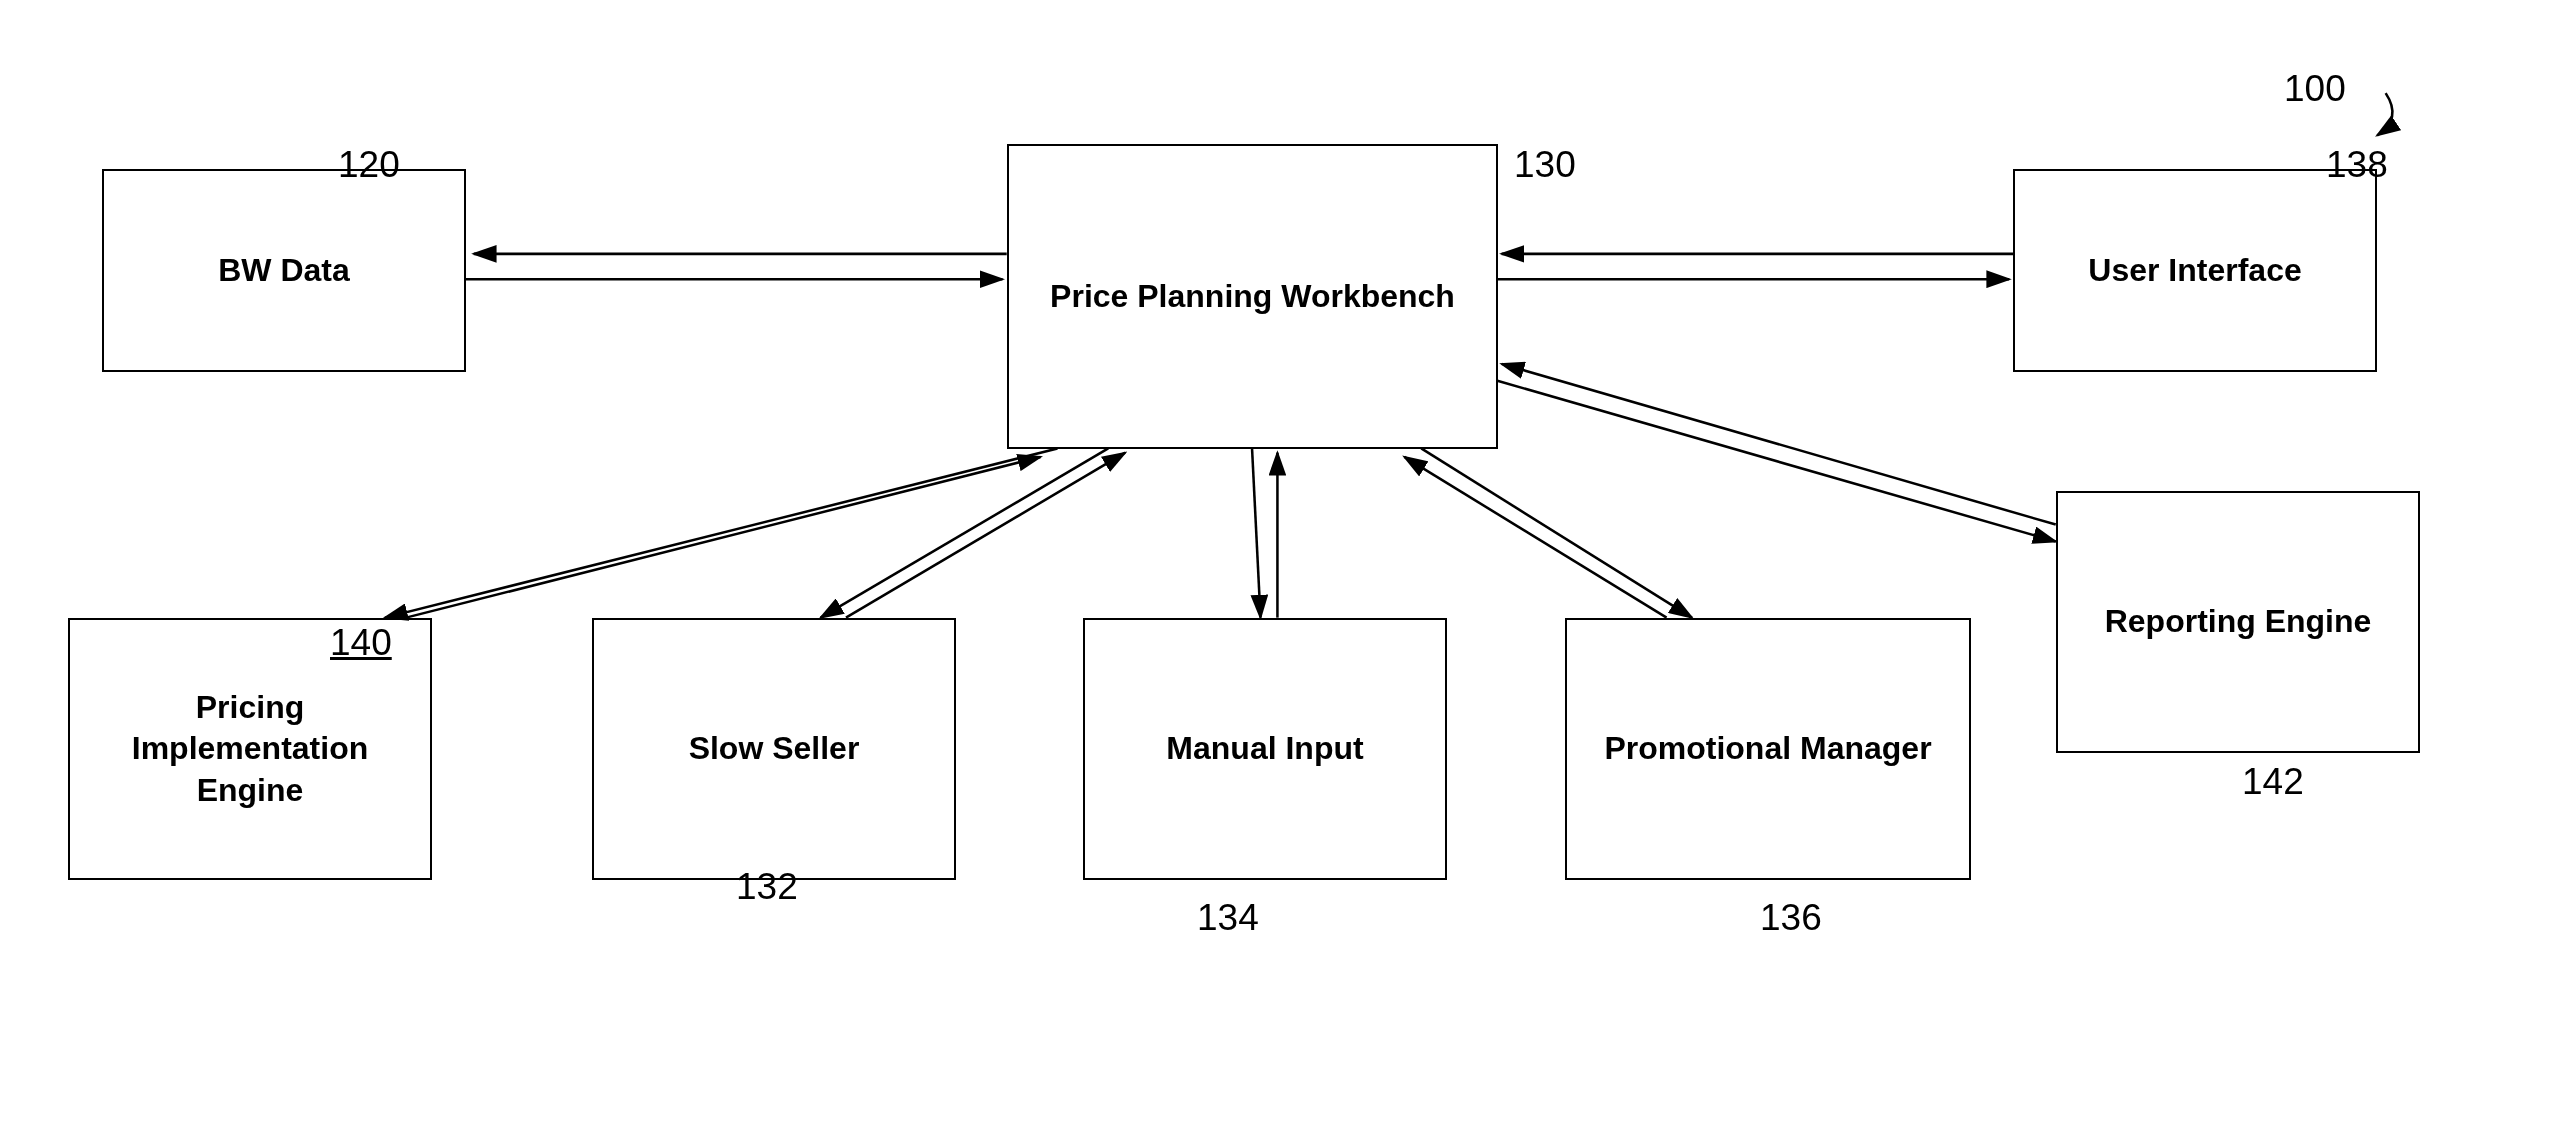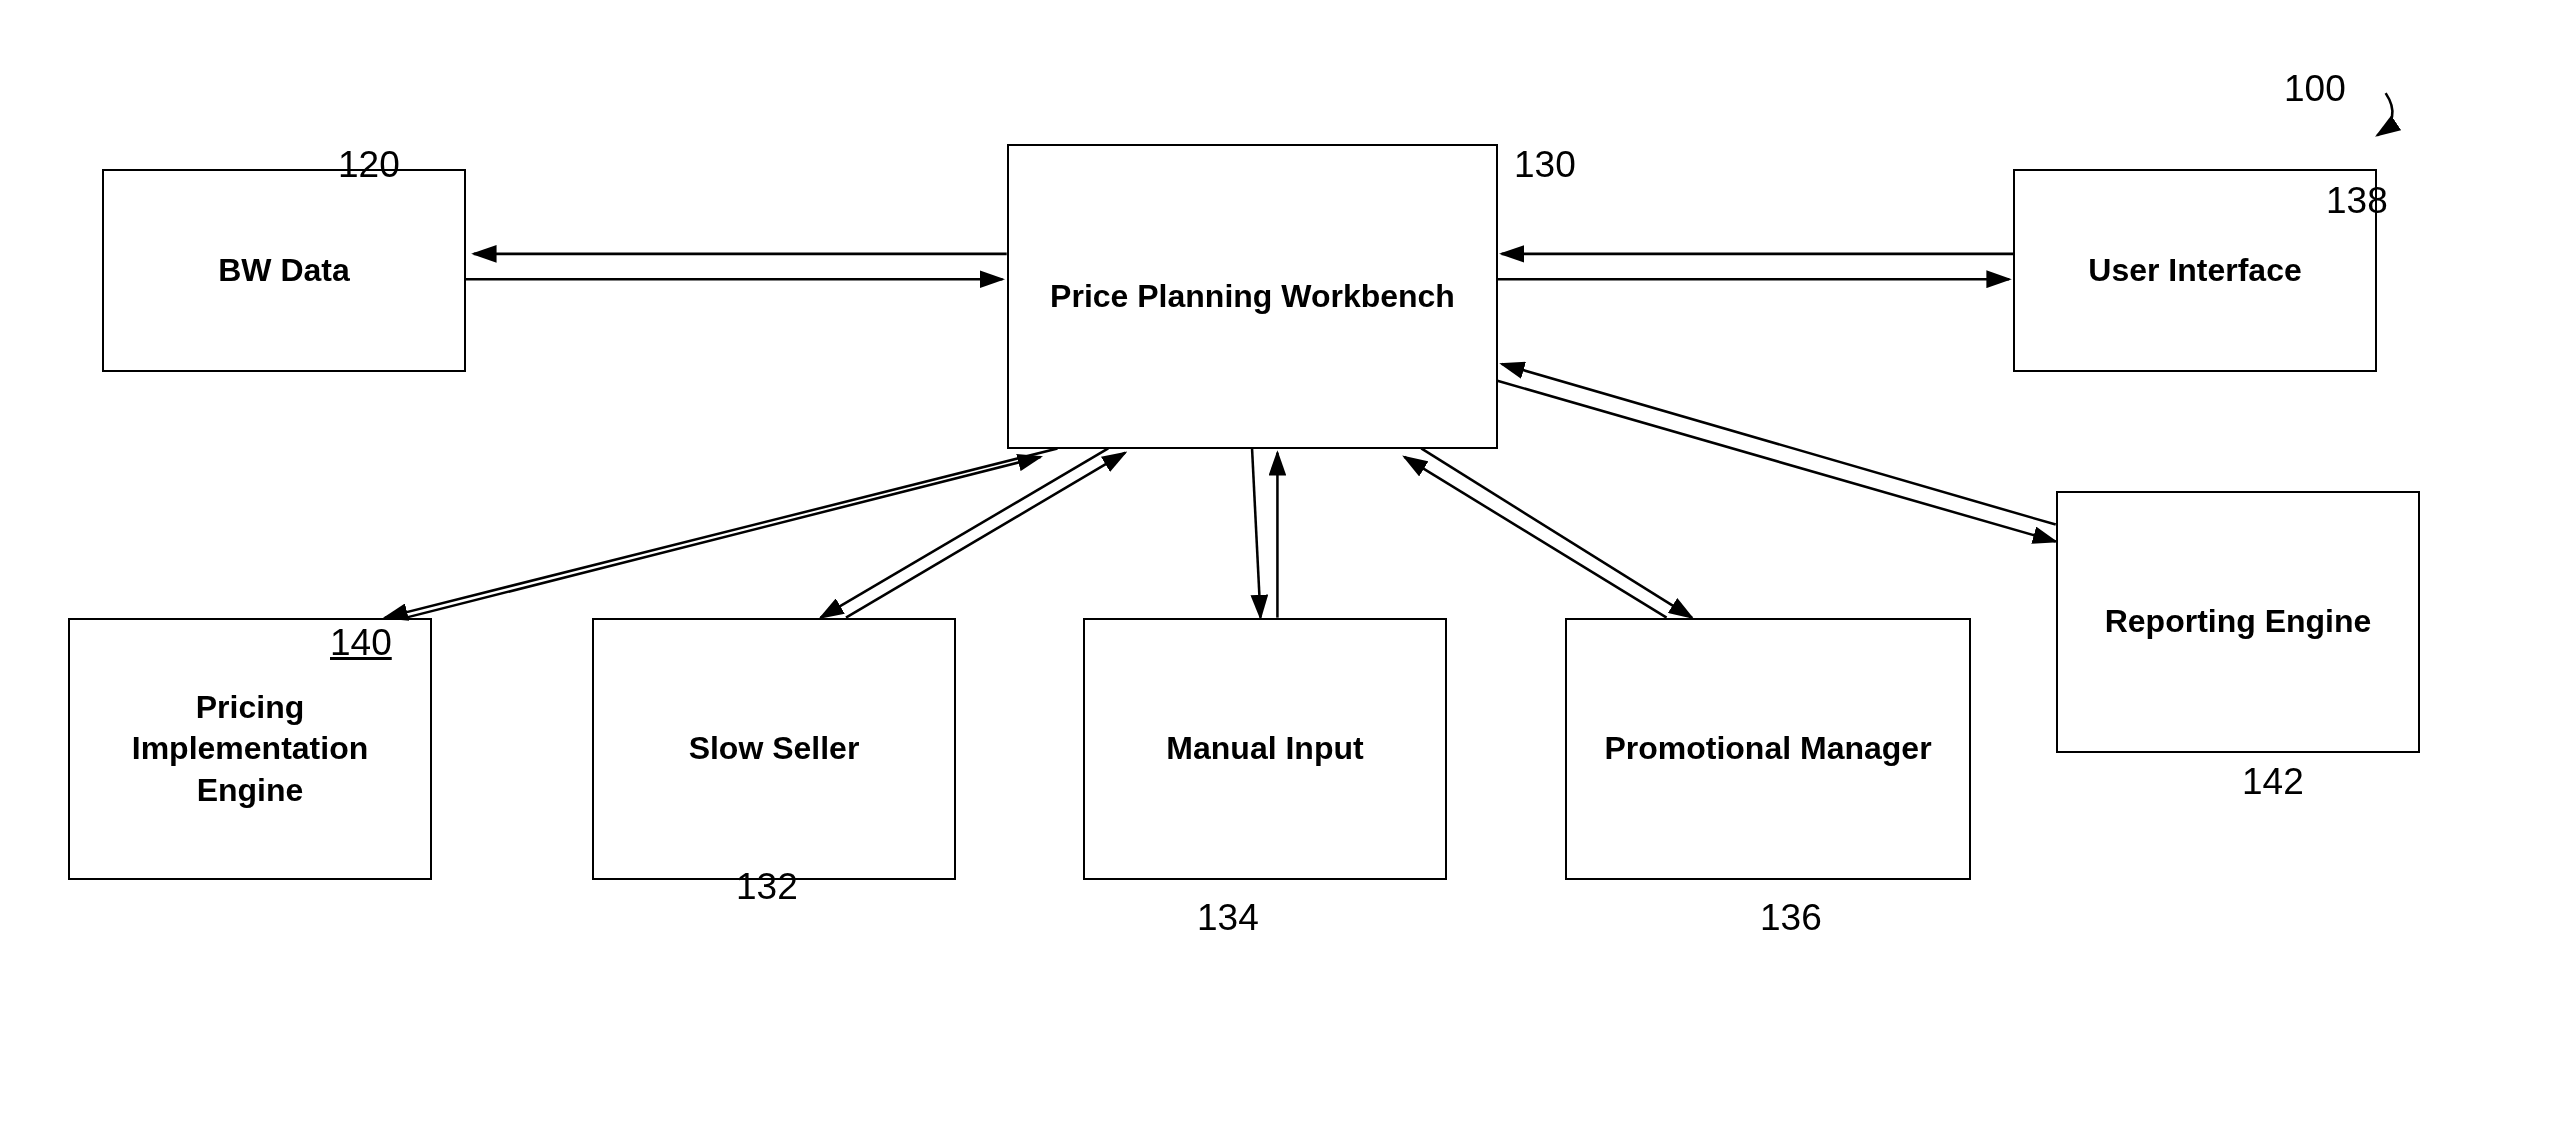--- a/index.html
+++ b/index.html
@@ -68,21 +68,21 @@
   <span class="label-num" style="top:144px; left:338px;">120</span>
 
   <div class="box" style="left:1007px; top:144px; width:491px; height:305px;">
     <span>Price Planning Workbench</span>
   </div>
   <span class="label-num" style="top:144px; left:1514px;">130</span>
 
   <div class="box" style="left:2013px; top:169px; width:364px; height:203px;">
     <span>User Interface</span>
   </div>
-  <span class="label-num" style="top:144px; left:2326px;margin-top:36px;">138</span>
+  <span class="label-num" style="top:144px; left:2326px;">138</span>
 
   <div class="box" style="left:68px; top:618px; width:364px; height:262px;">
     <span>Pricing Implementation Engine</span>
   </div>
   <span class="label-num" style="top:622px; left:330px;text-decoration:underline;">140</span>
 
   <div class="box" style="left:592px; top:618px; width:364px; height:262px;">
     <span>Slow Seller</span>
   </div>
   <span class="label-num" style="top:866px; left:736px;">132</span>

